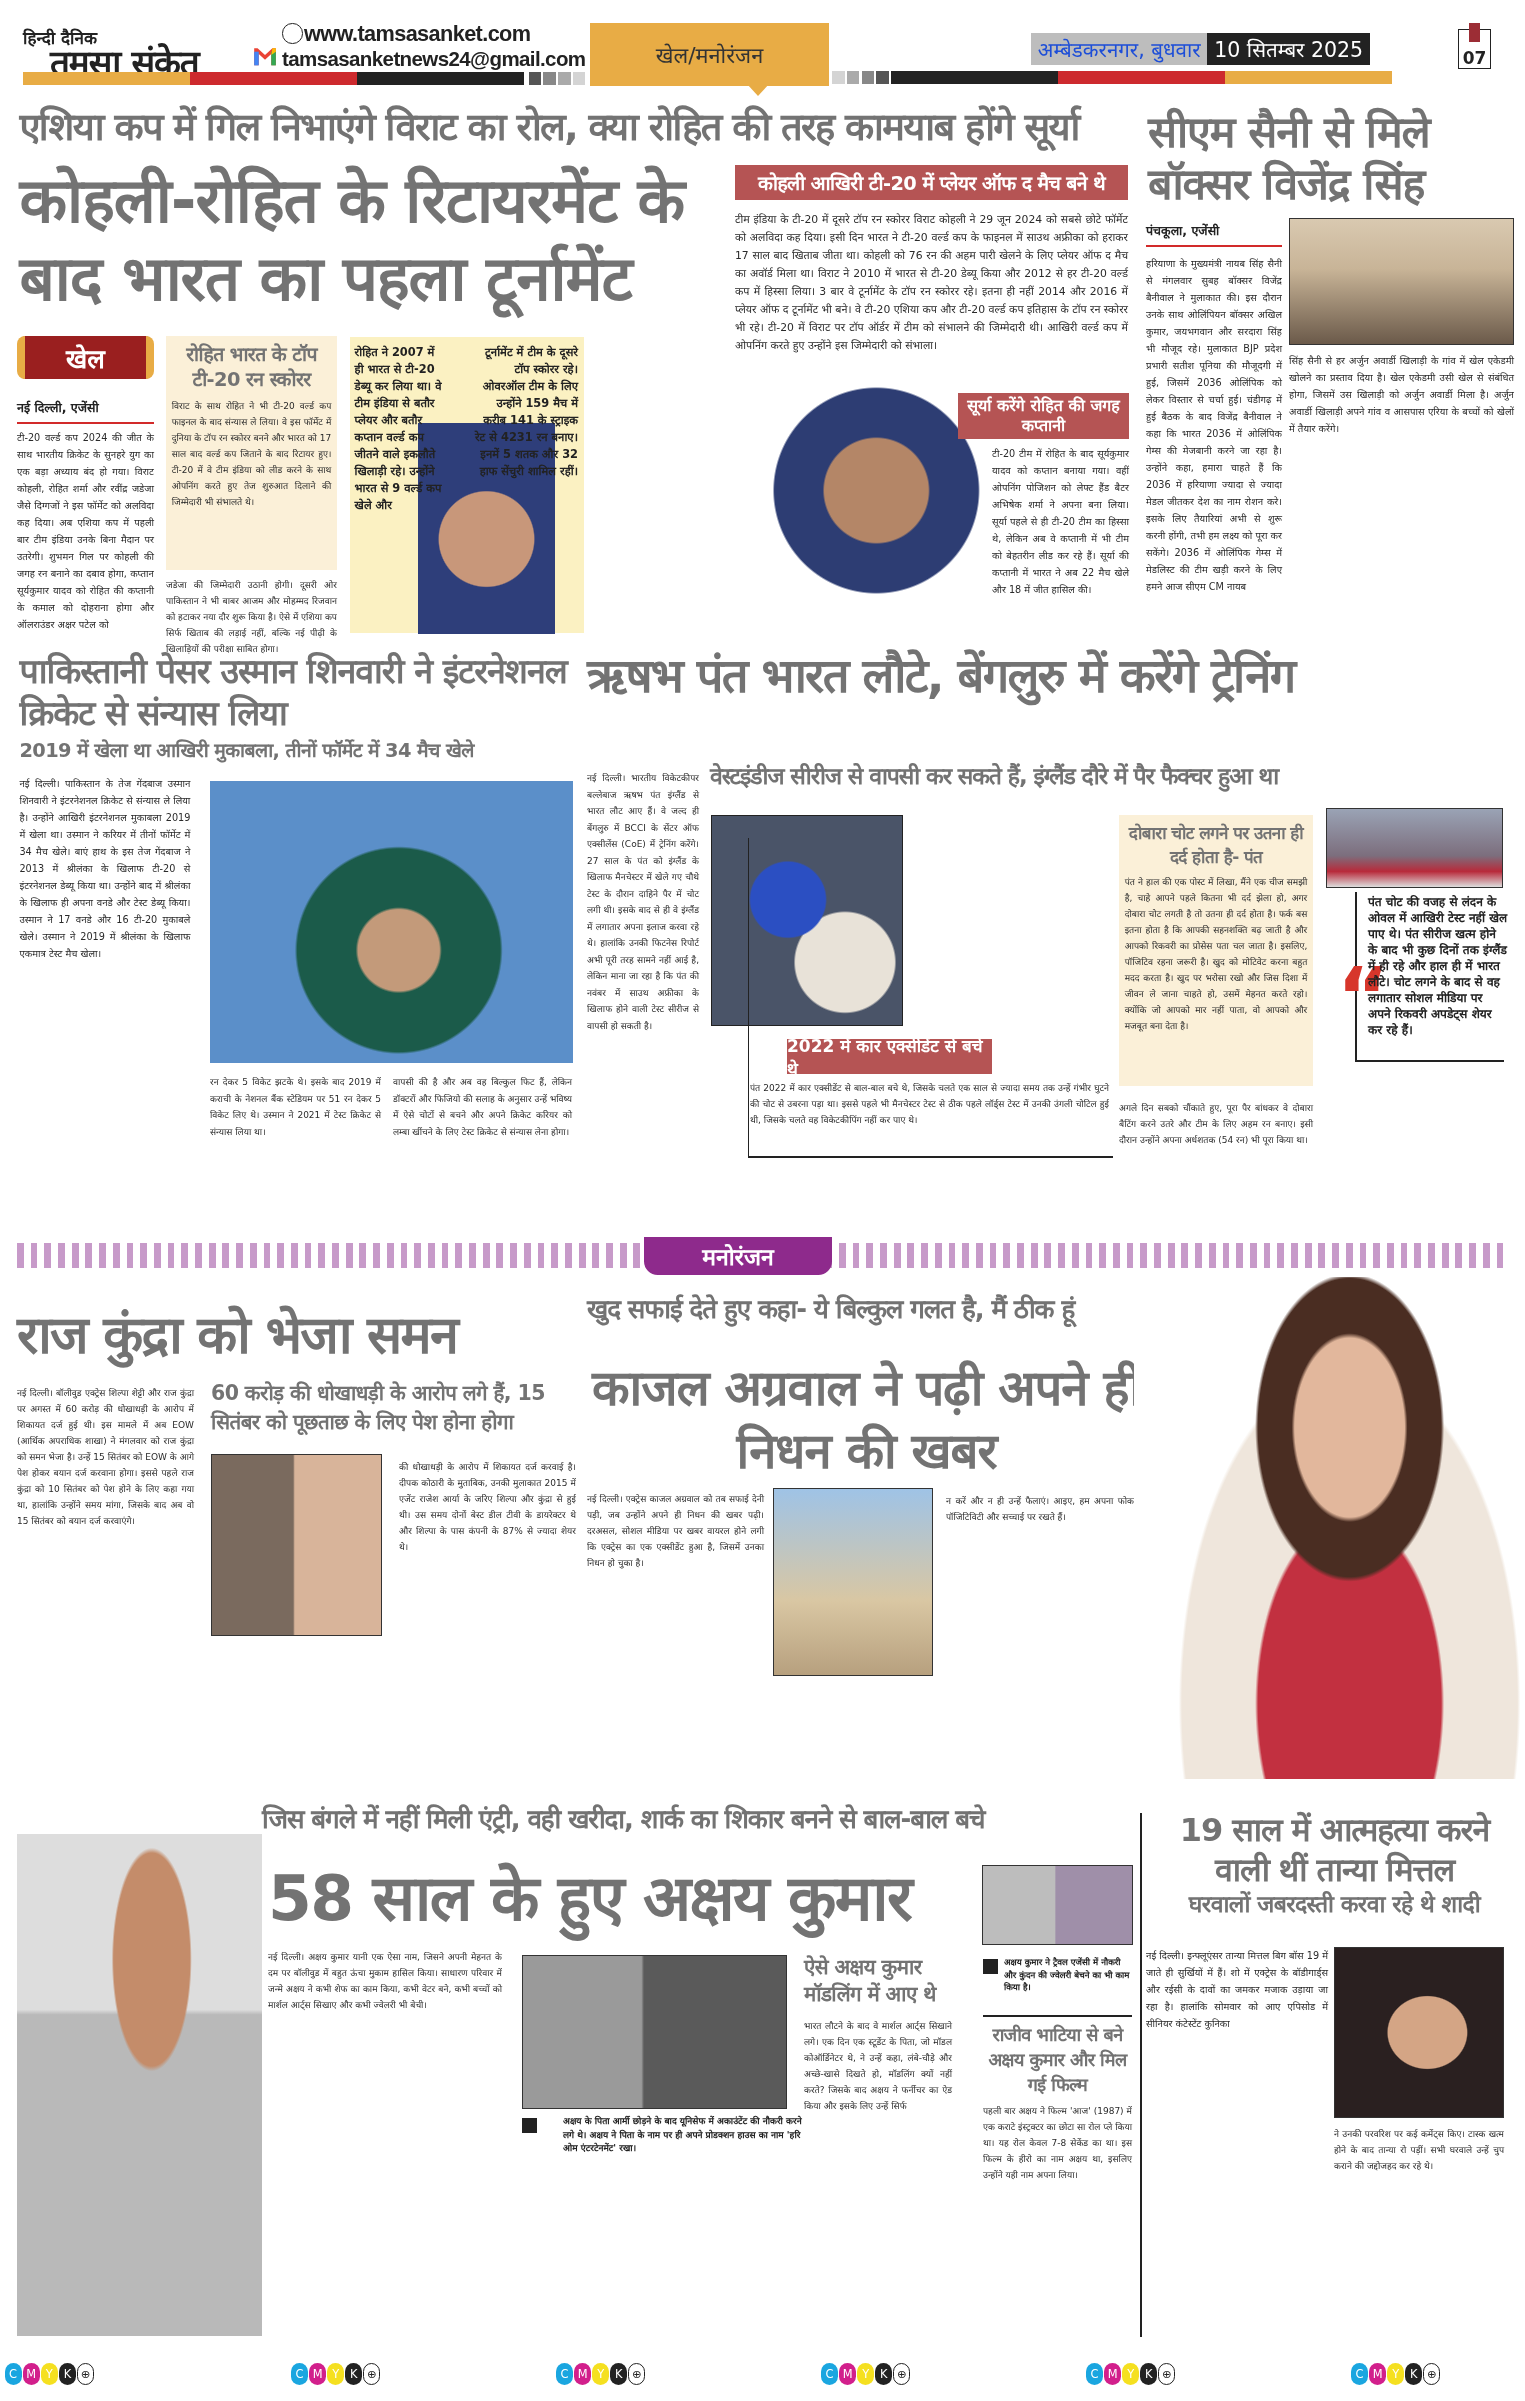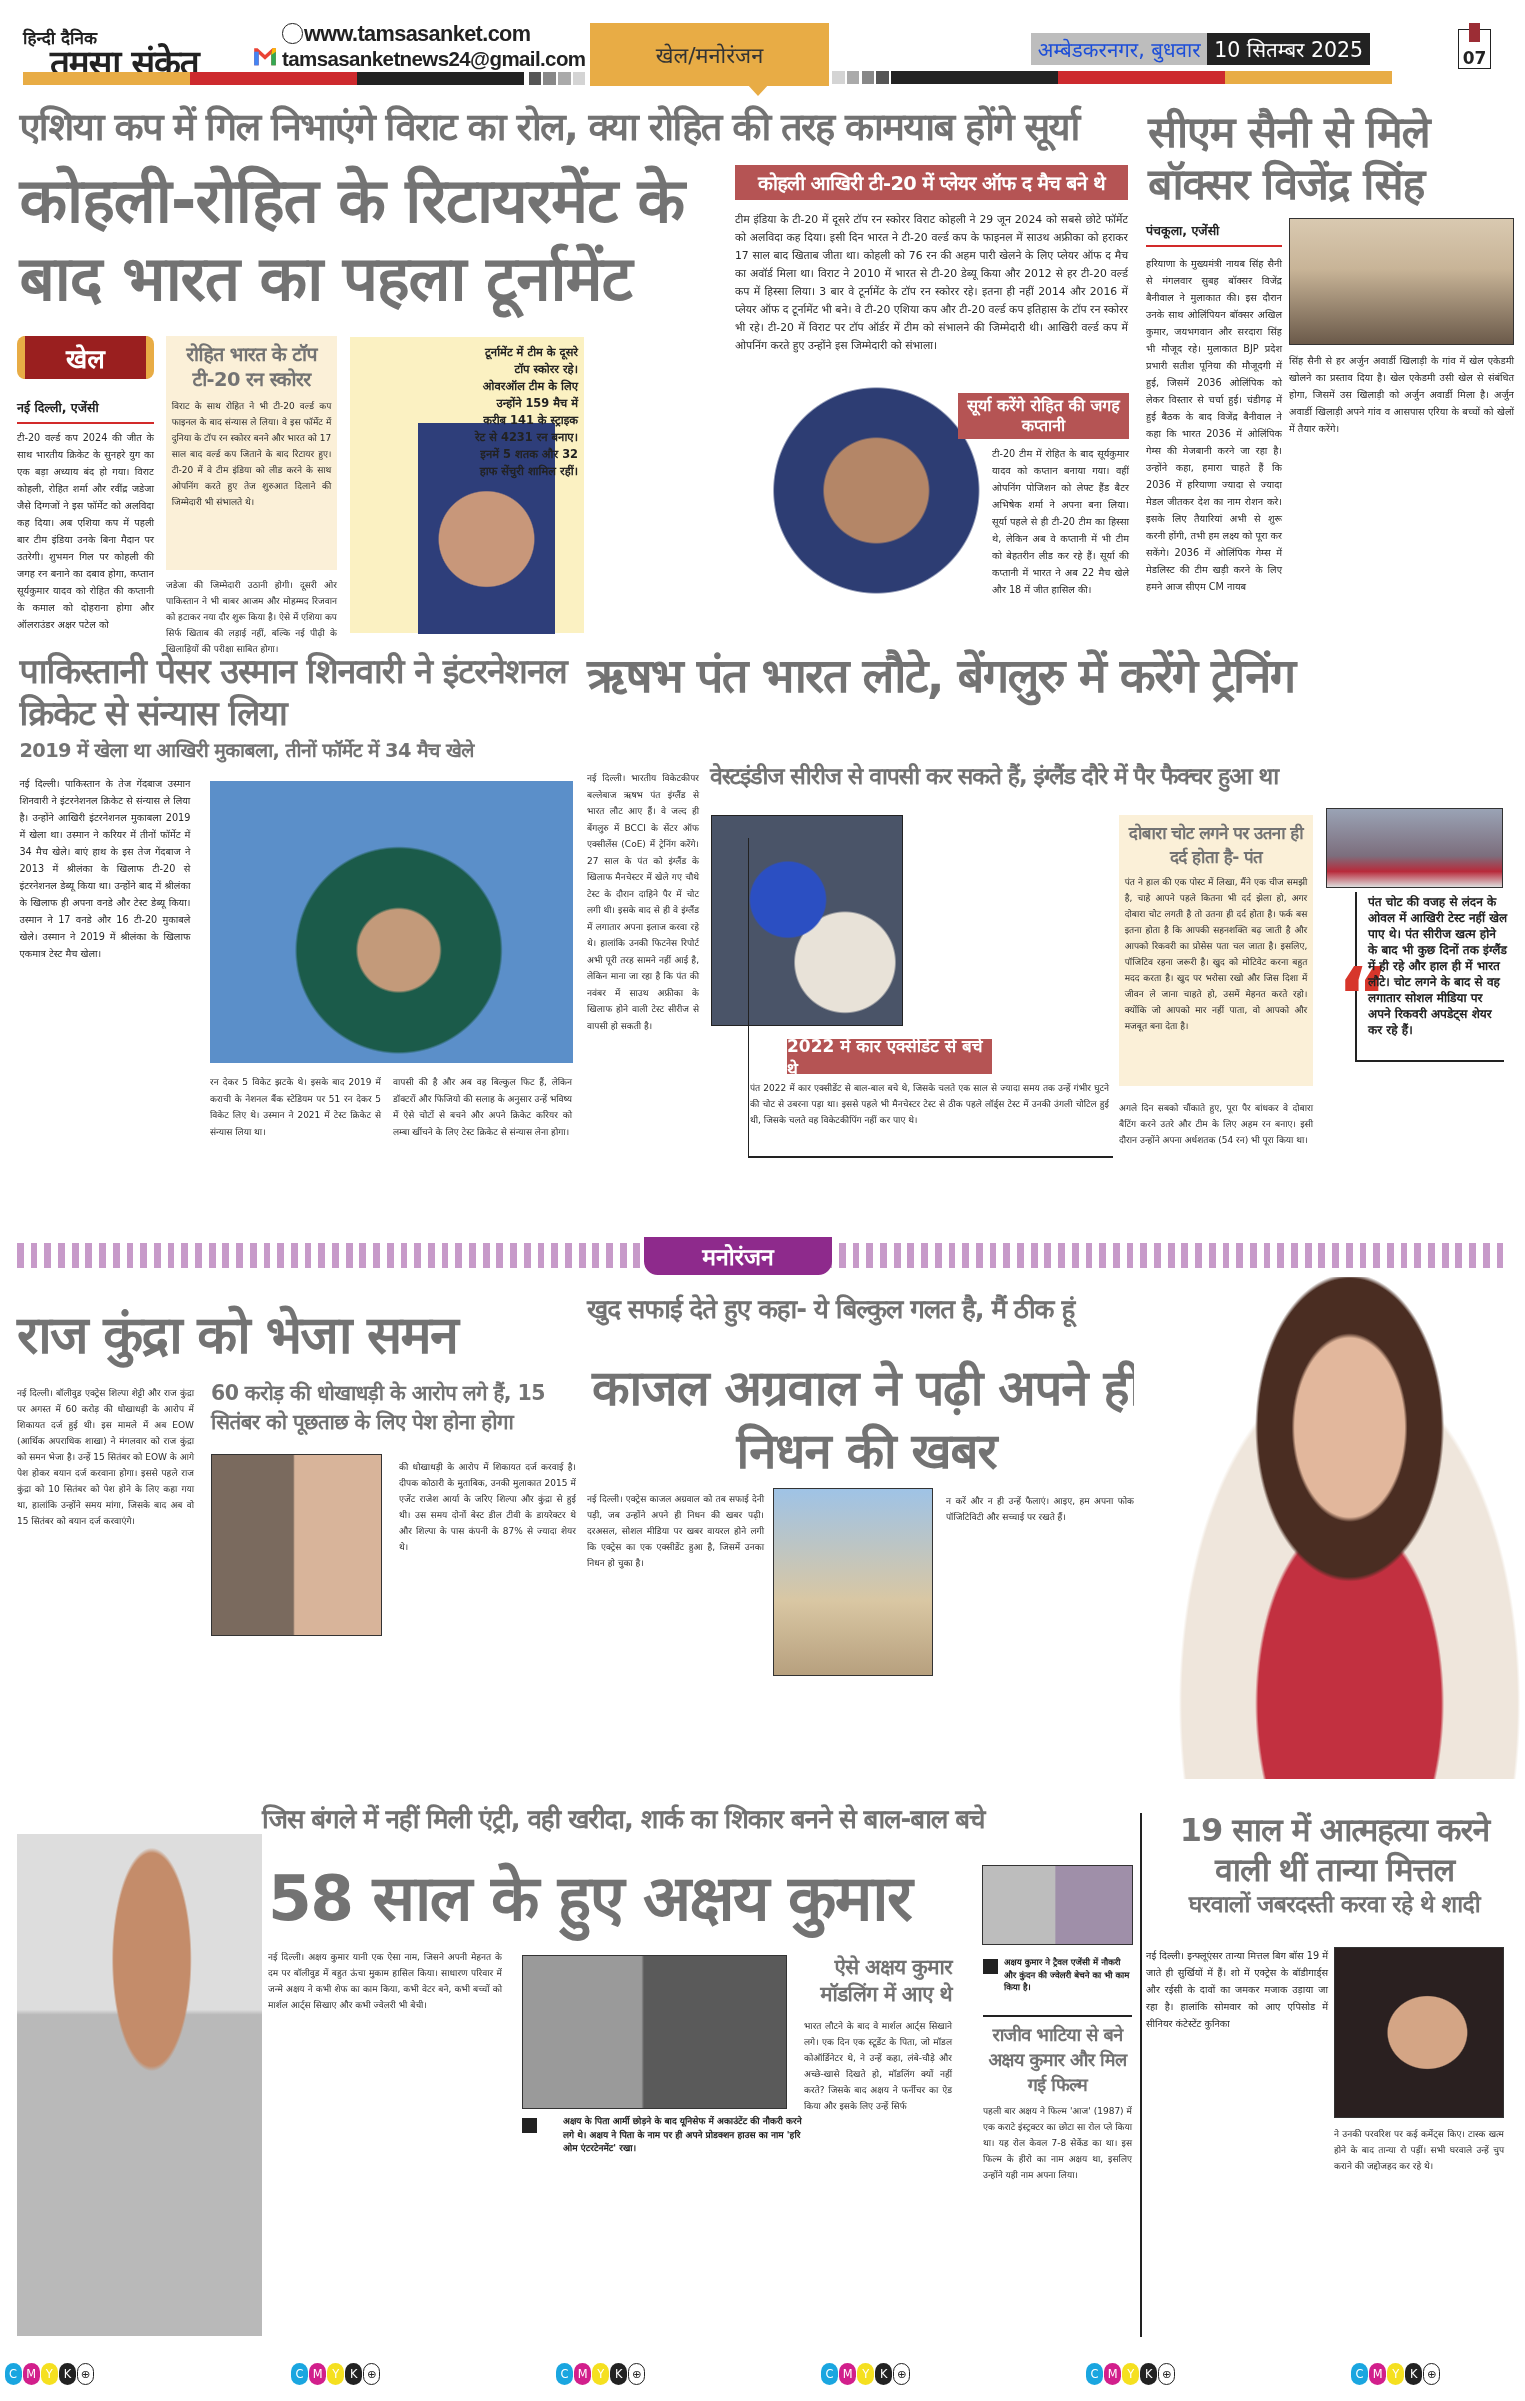--- a/index.html
+++ b/index.html
@@ -84,20 +84,21 @@
 <div class="abs body-text" style="left:17px;top:429px;width:137px;font-size:9.7px;line-height:17px;">टी-20 वर्ल्ड कप 2024 की जीत के साथ भारतीय क्रिकेट के सुनहरे युग का एक बड़ा अध्याय बंद हो गया। विराट कोहली, रोहित शर्मा और रवींद्र जडेजा जैसे दिग्गजों ने इस फॉर्मेट को अलविदा कह दिया। अब एशिया कप में पहली बार टीम इंडिया उनके बिना मैदान पर उतरेगी। शुभमन गिल पर कोहली की जगह रन बनाने का दबाव होगा, कप्तान सूर्यकुमार यादव को रोहित की कप्तानी के कमाल को दोहराना होगा और ऑलराउंडर अक्षर पटेल को</div>
 
 <div class="abs cream" style="left:166px;top:336px;width:171px;height:234px;padding:5.7px;">
   <div class="hl" style="font-size:19.4px;text-align:center;line-height:25px;letter-spacing:-0.6px;">रोहित भारत के टॉप टी-20 रन स्कोरर</div>
   <div class="body-text" style="font-size:9px;line-height:16px;margin-top:6.8px;">विराट के साथ रोहित ने भी टी-20 वर्ल्ड कप फाइनल के बाद संन्यास ले लिया। वे इस फॉर्मेट में दुनिया के टॉप रन स्कोरर बनने और भारत को 17 साल बाद वर्ल्ड कप जिताने के बाद रिटायर हुए। टी-20 में वे टीम इंडिया को लीड करने के साथ ओपनिंग करते हुए तेज शुरुआत दिलाने की जिम्मेदारी भी संभालते थे।</div>
 </div>
 <div class="abs body-text" style="left:166px;top:577px;width:171px;font-size:9px;line-height:16px;">जडेजा की जिम्मेदारी उठानी होगी। दूसरी ओर पाकिस्तान ने भी बाबर आजम और मोहम्मद रिजवान को हटाकर नया दौर शुरू किया है। ऐसे में एशिया कप सिर्फ खिताब की लड़ाई नहीं, बल्कि नई पीढ़ी के खिलाड़ियों की परीक्षा साबित होगा।</div>
 
 <div class="abs yellow" style="left:350px;top:337px;width:234px;height:296px;">
   <div class="abs photo" style="left:68px;top:86px;width:137px;height:211px;background:radial-gradient(circle at 50% 55%, #c8977a 0 35%, #2e3e7a 36% 100%);border:none;"></div>
+  <div class="abs" style="left:4.6px;top:6.8px;width:91px;font-size:11.4px;font-weight:bold;line-height:17px;">रोहित ने 2007 में ही भारत से टी-20 डेब्यू कर लिया था। वे टीम इंडिया से बतौर प्लेयर और बतौर कप्तान वर्ल्ड कप जीतने वाले इकलौते खिलाड़ी रहे। उन्होंने भारत से 9 वर्ल्ड कप खेले और</div>
   <div class="abs" style="left:120px;top:6.8px;width:108px;font-size:11.4px;font-weight:bold;line-height:17px;text-align:right;">टूर्नामेंट में टीम के दूसरे टॉप स्कोरर रहे। ओवरऑल टीम के लिए उन्होंने 159 मैच में करीब 141 के स्ट्राइक रेट से 4231 रन बनाए। इनमें 5 शतक और 32 हाफ सेंचुरी शामिल रहीं।</div>
 </div>
 
 <div class="abs redbar" style="left:735px;top:165px;width:393px;height:35px;font-size:19.4px;letter-spacing:-0.6px;">कोहली आखिरी टी-20 में प्लेयर ऑफ द मैच बने थे</div>
 <div class="abs body-text" style="left:735px;top:211px;width:393px;font-size:10.8px;line-height:18px;">टीम इंडिया के टी-20 में दूसरे टॉप रन स्कोरर विराट कोहली ने 29 जून 2024 को सबसे छोटे फॉर्मेट को अलविदा कह दिया। इसी दिन भारत ने टी-20 वर्ल्ड कप के फाइनल में साउथ अफ्रीका को हराकर 17 साल बाद खिताब जीता था। कोहली को 76 रन की अहम पारी खेलने के लिए प्लेयर ऑफ द मैच का अवॉर्ड मिला था। विराट ने 2010 में भारत से टी-20 डेब्यू किया और 2012 से हर टी-20 वर्ल्ड कप में हिस्सा लिया। 3 बार वे टूर्नामेंट के टॉप रन स्कोरर रहे। इतना ही नहीं 2014 और 2016 में प्लेयर ऑफ द टूर्नामेंट भी बने। वे टी-20 एशिया कप और टी-20 वर्ल्ड कप इतिहास के टॉप रन स्कोरर भी रहे। टी-20 में विराट पर टॉप ऑर्डर में टीम को संभालने की जिम्मेदारी थी। आखिरी वर्ल्ड कप में ओपनिंग करते हुए उन्होंने इस जिम्मेदारी को संभाला।</div>
 <div class="abs photo" style="left:735px;top:371px;width:257px;height:239px;border:none;background:radial-gradient(circle at 55% 50%, #b48667 0 28%, #2d3d73 29% 55%, #fff 56%);"></div>
 <div class="abs redbar" style="left:958px;top:393px;width:171px;height:46px;font-size:16px;text-align:center;line-height:20.5px;padding:0 5.7px;">सूर्या करेंगे रोहित की जगह कप्तानी</div>
 <div class="abs body-text" style="left:992px;top:445px;width:137px;font-size:9.7px;line-height:17px;">टी-20 टीम में रोहित के बाद सूर्यकुमार यादव को कप्तान बनाया गया। वहीं ओपनिंग पोजिशन को लेफ्ट हैंड बैटर अभिषेक शर्मा ने अपना बना लिया। सूर्या पहले से ही टी-20 टीम का हिस्सा थे, लेकिन अब वे कप्तानी में भी टीम को बेहतरीन लीड कर रहे हैं। सूर्या की कप्तानी में भारत ने अब 22 मैच खेले और 18 में जीत हासिल की।</div>
 
 <div class="abs hl" style="left:1148px;top:106px;width:365px;font-size:43px;line-height:52px;">सीएम सैनी से मिले बॉक्सर विजेंद्र सिंह</div>
@@ -152,21 +153,21 @@
 <div class="abs body-text" style="left:946px;top:1493px;width:194px;font-size:9px;line-height:16px;">न करें और न ही उन्हें फैलाएं। आइए, हम अपना फोकस पॉजिटिविटी और सच्चाई पर रखते हैं।</div>
 <div class="abs" style="left:1134px;top:1277px;width:392px;height:502px;background:radial-gradient(ellipse at 55% 30%, #e2b79c 0 18%, #4a2d22 19% 30%, transparent 31%), radial-gradient(ellipse at 55% 85%, #c23040 0 30%, #efe6dc 31% 55%, #fff 56%);"></div>
 
 <div class="abs" style="left:17px;top:1834px;width:245px;height:502px;background:radial-gradient(ellipse at 55% 25%, #c48c6a 0 20%, transparent 21%), linear-gradient(180deg,#ddd 0 35%,#b9b9b9 36% 100%);"></div>
 <div class="abs hl" style="left:262px;top:1805px;width:878px;font-size:26px;letter-spacing:-1.1px;white-space:nowrap;">जिस बंगले में नहीं मिली एंट्री, वही खरीदा, शार्क का शिकार बनने से बाल-बाल बचे</div>
 <div class="abs hl" style="left:268px;top:1864px;width:616px;font-size:63px;letter-spacing:-1.7px;white-space:nowrap;">58 साल के हुए अक्षय कुमार</div>
 <div class="abs body-text" style="left:268px;top:1949px;width:234px;font-size:9px;line-height:16px;">नई दिल्ली। अक्षय कुमार यानी एक ऐसा नाम, जिसने अपनी मेहनत के दम पर बॉलीवुड में बहुत ऊंचा मुकाम हासिल किया। साधारण परिवार में जन्मे अक्षय ने कभी शेफ का काम किया, कभी वेटर बने, कभी बच्चों को मार्शल आर्ट्स सिखाए और कभी ज्वेलरी भी बेची।</div>
 <div class="abs photo" style="left:522px;top:1955px;width:265px;height:154px;background:linear-gradient(90deg,#9a9a9a 0 45%,#5a5a5a 46% 100%);"></div>
 <div class="abs" style="left:522px;top:2118px;width:15px;height:15px;background:#222;"></div>
 <div class="abs" style="left:543px;top:2115px;width:245px;font-size:9px;font-weight:bold;line-height:13.7px;margin-left:20px;">अक्षय के पिता आर्मी छोड़ने के बाद यूनिसेफ में अकाउंटेंट की नौकरी करने लगे थे। अक्षय ने पिता के नाम पर ही अपने प्रोडक्शन हाउस का नाम 'हरि ओम एंटरटेनमेंट' रखा।</div>
-<div class="abs hl" style="left:804px;top:1954px;width:148px;font-size:20.5px;line-height:27px;text-align:right;letter-spacing:-0.6px;">ऐसे अक्षय कुमार मॉडलिंग में आए थे</div>
+<div class="abs hl" style="left:804px;top:1954px;width:148px;font-size:20.5px;line-height:27px;text-align:left;letter-spacing:-0.6px;">ऐसे अक्षय कुमार मॉडलिंग में आए थे</div>
 <div class="abs body-text" style="left:804px;top:2018px;width:148px;font-size:9px;line-height:16px;">भारत लौटने के बाद वे मार्शल आर्ट्स सिखाने लगे। एक दिन एक स्टूडेंट के पिता, जो मॉडल कोऑर्डिनेटर थे, ने उन्हें कहा, लंबे-चौड़े और अच्छे-खासे दिखते हो, मॉडलिंग क्यों नहीं करते? जिसके बाद अक्षय ने फर्नीचर का ऐड किया और इसके लिए उन्हें सिर्फ</div>
 <div class="abs photo" style="left:982px;top:1865px;width:151px;height:80px;background:linear-gradient(90deg,#bdbdbd 0 48%,#9f8fa9 49%);"></div>
 <div class="abs" style="left:983px;top:1959px;width:15px;height:15px;background:#222;"></div>
 <div class="abs" style="left:1004px;top:1956px;width:128px;font-size:8.6px;font-weight:bold;line-height:12.5px;">अक्षय कुमार ने ट्रैवल एजेंसी में नौकरी और कुंदन की ज्वेलरी बेचने का भी काम किया है।</div>
 <div class="abs" style="left:983px;top:2015px;width:149px;height:1.7px;background:#222;"></div>
 <div class="abs hl" style="left:983px;top:2022px;width:149px;font-size:18px;line-height:25px;text-align:center;letter-spacing:-0.6px;">राजीव भाटिया से बने अक्षय कुमार और मिल गई फिल्म</div>
 <div class="abs body-text" style="left:983px;top:2103px;width:149px;font-size:9px;line-height:16px;">पहली बार अक्षय ने फिल्म 'आज' (1987) में एक कराटे इंस्ट्रक्टर का छोटा सा रोल प्ले किया था। यह रोल केवल 7-8 सेकेंड का था। इस फिल्म के हीरो का नाम अक्षय था, इसलिए उन्होंने यही नाम अपना लिया।</div>
 
 <div class="abs" style="left:1140px;top:1813px;width:1.7px;height:524px;background:#222;"></div>
 <div class="abs hl" style="left:1149px;top:1810px;width:371px;font-size:32px;line-height:40px;text-align:center;">19 साल में आत्महत्या करने वाली थीं तान्या मित्तल</div>

